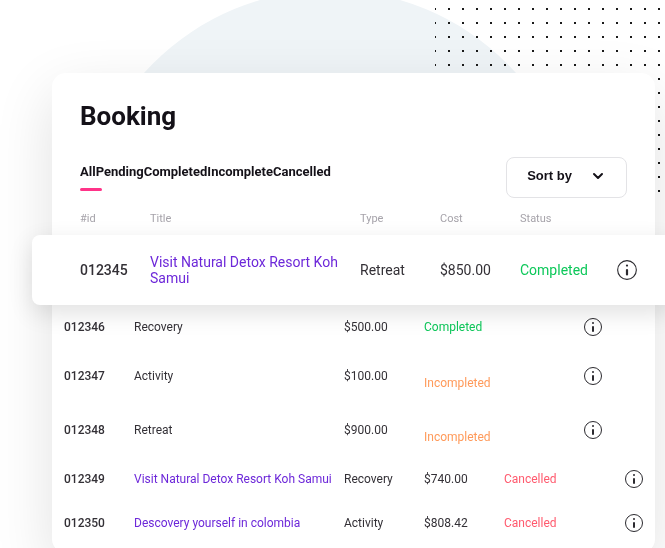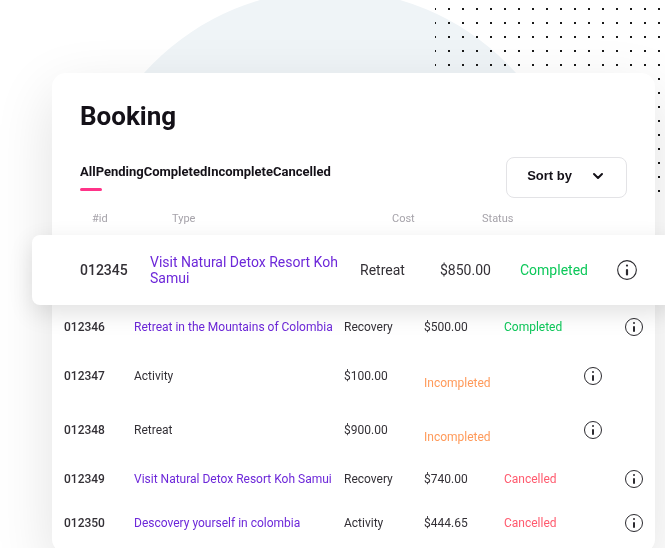--- a/index.html
+++ b/index.html
@@ -94,22 +94,22 @@
 }
 .sort-btn .label {
   font-size: 13px;
   font-weight: 700;
   color: #141118;
 }
 .sort-btn svg { width: 16px; height: 16px; }
 .table-head-row {
   display: grid;
   grid-template-columns: 70px 210px 80px 80px 98px auto;
-  gap: 10px;
-  padding: 14px 28px 10px 40px;
+  gap: 0;
+  padding: 14px 28px 10px 28px;
   font-size: 11px;
   color: #a6a3aa;
 }
 .row {
   display: grid;
   grid-template-columns: 70px 210px 80px 80px 98px auto;
   align-items: center;
   padding: 13px 12px;
   font-size: 12px;
   color: #333036;
@@ -188,40 +188,40 @@
       <span>
         <svg viewBox="0 0 24 24" fill="none" stroke="#141118" stroke-width="3" stroke-linecap="round" stroke-linejoin="round">
             <polyline points="6 9 12 15 18 9"></polyline>
           </svg>
       </span>
     </button>
   </div>
 
   <div class="table-head-row">
     <div>#id</div>
+    <div>Title</div>
     <div>Type</div>
     <div>Cost</div>
     <div>Status</div>
     <div></div>
   </div>
 
   <div id="rows-container">
       <div class="row highlighted">
         <div class="cell-id">012345</div>
         <div class="cell-title">Visit Natural Detox Resort Koh Samui</div>
         <div class="cell-type">Retreat</div>
         <div class="cell-cost">$850.00</div>
         <div class="cell-status status-Completed">Completed</div>
         <div class="info-cell">
           <div class="info-icon"></div>
         </div>
       </div>
       <div class="row">
         <div class="cell-id">012346</div>
-        <div class="cell-title">Retreat in the Mountains of Colombia</div>
         <div class="cell-type">Recovery</div>
         <div class="cell-cost">$500.00</div>
         <div class="cell-status status-Completed">Completed</div>
         <div class="info-cell">
           <div class="info-icon"></div>
         </div>
       </div>
       <div class="row">
         <div class="cell-id">012347</div>
         <div class="cell-type">Activity</div>
@@ -247,20 +247,20 @@
         <div class="cell-cost">$740.00</div>
         <div class="cell-status status-Cancelled">Cancelled</div>
         <div class="info-cell">
           <div class="info-icon"></div>
         </div>
       </div>
       <div class="row">
         <div class="cell-id">012350</div>
         <div class="cell-title">Descovery yourself in colombia</div>
         <div class="cell-type">Activity</div>
-        <div class="cell-cost">$444.65</div>
+        <div class="cell-cost">$808.42</div>
         <div class="cell-status status-Cancelled">Cancelled</div>
         <div class="info-cell">
           <div class="info-icon"></div>
         </div>
       </div>
     </div>
 </div>
 
 </body></html>

